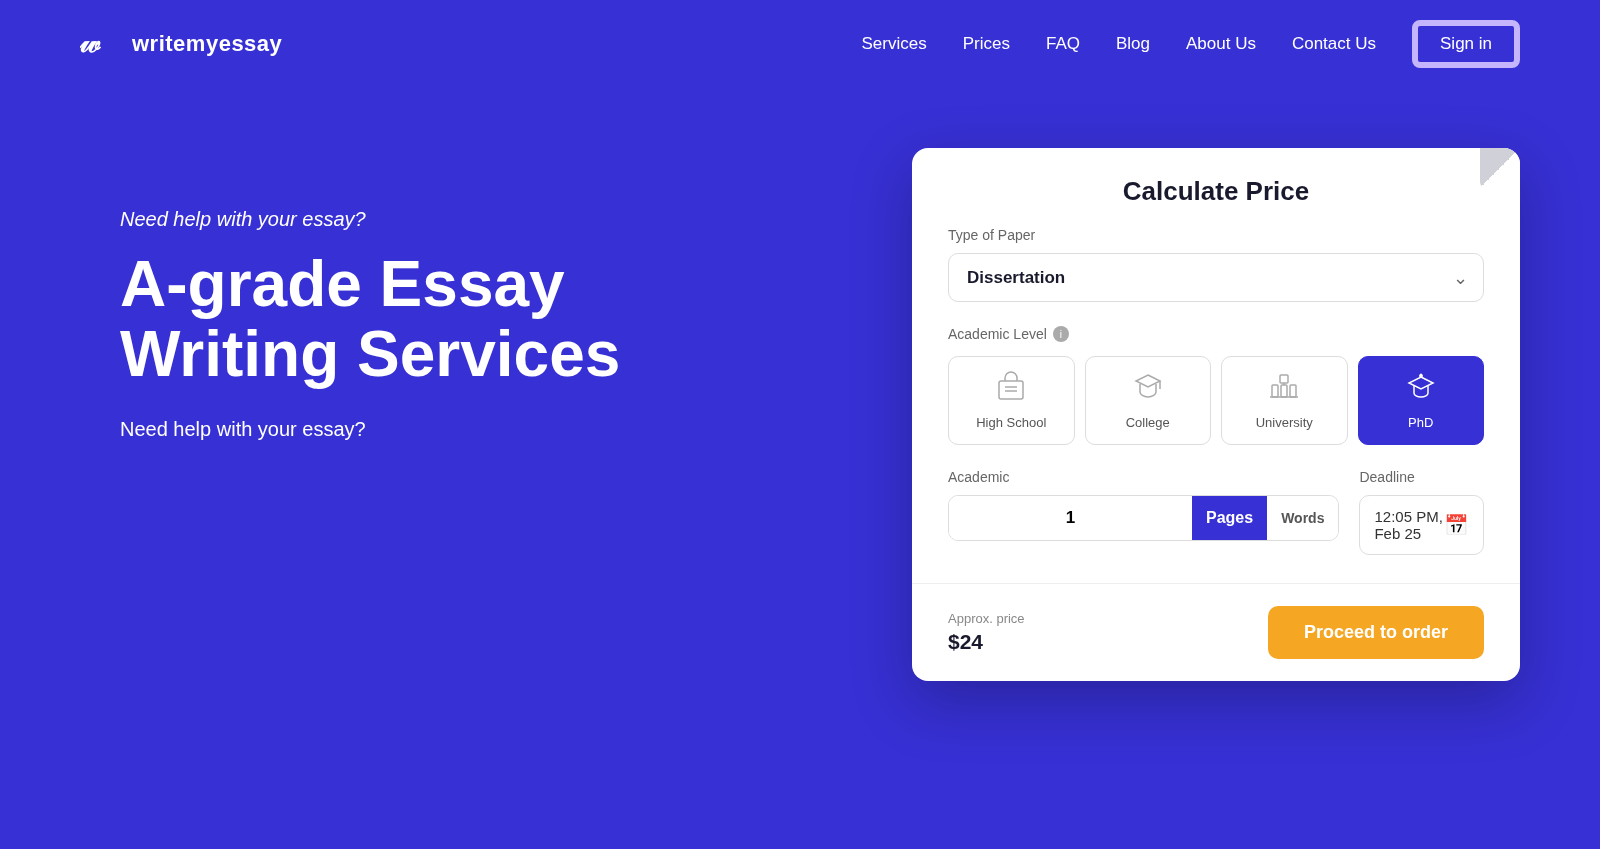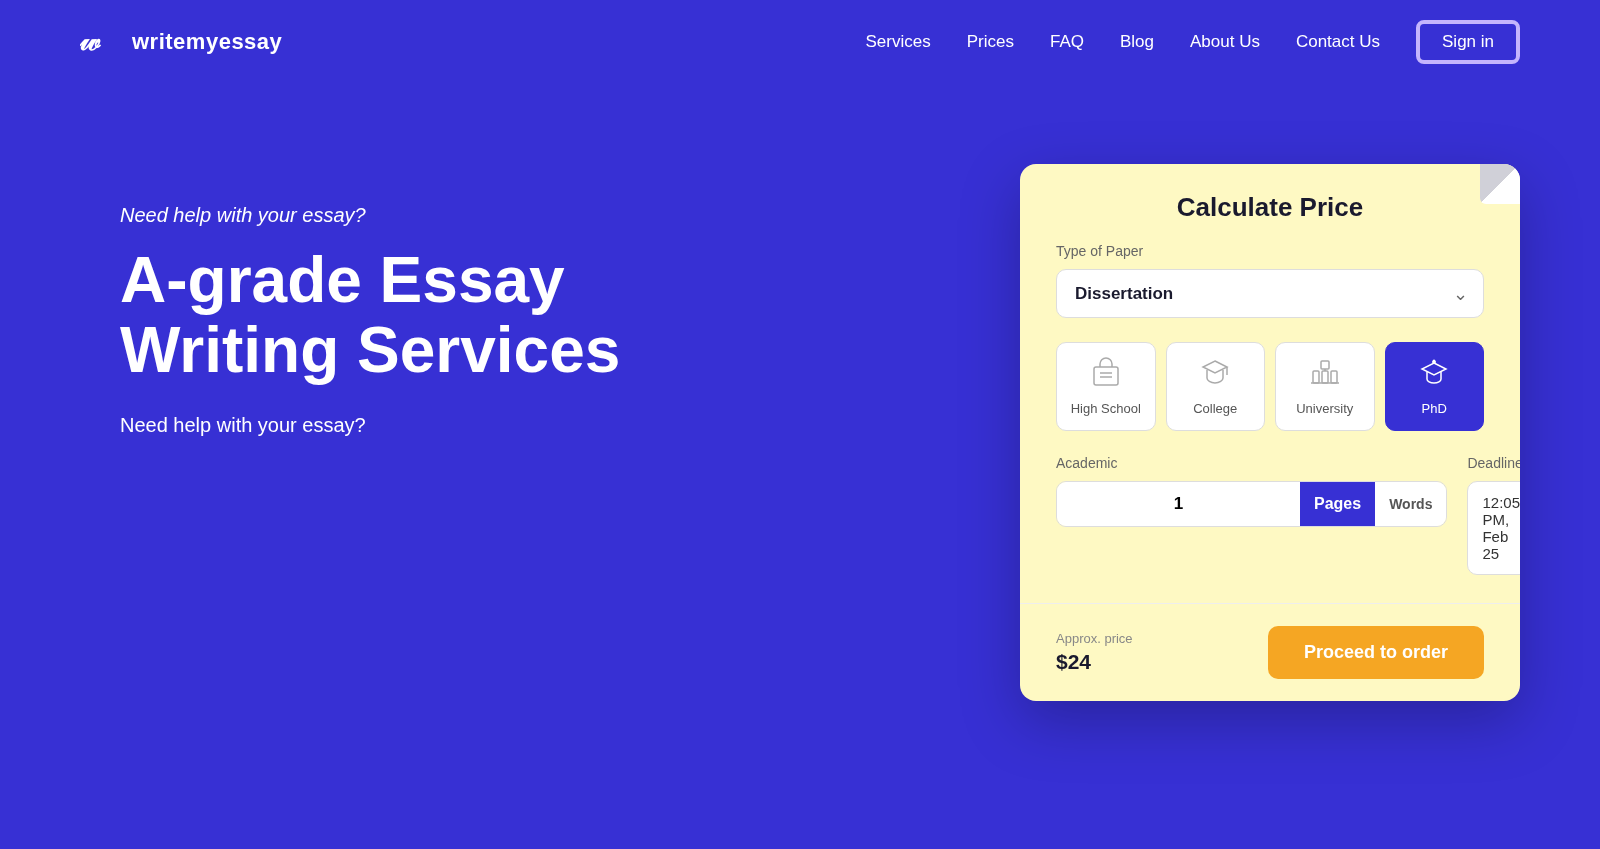--- a/index.html
+++ b/index.html
@@ -45,21 +45,21 @@
       color: white;
       font-size: 17px;
       font-weight: 500;
       text-decoration: none;
       cursor: pointer;
     }
     .sign-in-btn {
       color: white;
       font-size: 17px;
       font-weight: 500;
-      border: 4px solid #c4b5fd;
+      border: 6px solid #c4b5fd;
       border-radius: 8px;
       padding: 8px 22px;
       background: transparent;
       cursor: pointer;
     }
 
     
     .main {
       display: flex;
       align-items: flex-start;
@@ -123,28 +123,27 @@
       border-radius: 50%;
       display: flex;
       align-items: center;
       justify-content: center;
       color: white;
       font-size: 14px;
     }
 
     
     .calc-card {
-      width: 500px;
-      background: #fef9c3;
+      width: 608px;
+      background: #ffffff;
       border-radius: 16px;
       overflow: hidden;
       box-shadow: 0 20px 60px rgba(0,0,0,0.25);
       position: relative;
       flex-shrink: 0;
-      margin-top: 20px;
     }
     .calc-card::after {
       content: '';
       position: absolute;
       top: 0;
       right: 0;
       width: 40px;
       height: 40px;
       background: linear-gradient(135deg, #d0d0d8 50%, white 50%);
       border-bottom-left-radius: 6px;
@@ -381,20 +380,24 @@
           <option>Dissertation</option>
           <option>Essay</option>
           <option>Research Paper</option>
           <option>Term Paper</option>
           <option>Thesis</option>
         </select>
         <span class="select-arrow">⌄</span>
       </div>
 
       <div class="academic-section">
+        <div class="academic-label">
+          <span>Academic Level</span>
+          <span class="info-icon">i</span>
+        </div>
         <div class="academic-levels">
           <button class="level-btn">
             <span class="level-icon">
               <svg width="32" height="32" viewBox="0 0 32 32" fill="none">
                 <rect x="4" y="10" width="24" height="18" rx="2" stroke="#aaa" stroke-width="1.5" fill="none"></rect>
                 <path d="M10 10V7a6 6 0 0112 0v3" stroke="#aaa" stroke-width="1.5" fill="none"></path>
                 <line x1="10" y1="16" x2="22" y2="16" stroke="#aaa" stroke-width="1.5"></line>
                 <line x1="10" y1="20" x2="22" y2="20" stroke="#aaa" stroke-width="1.5"></line>
               </svg>
             </span>

